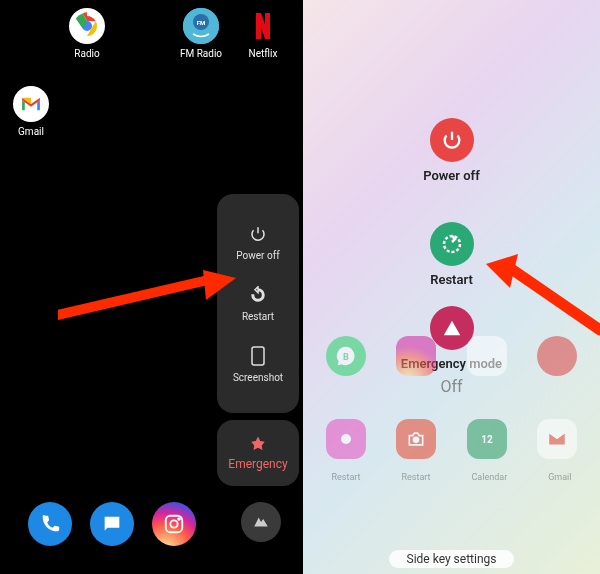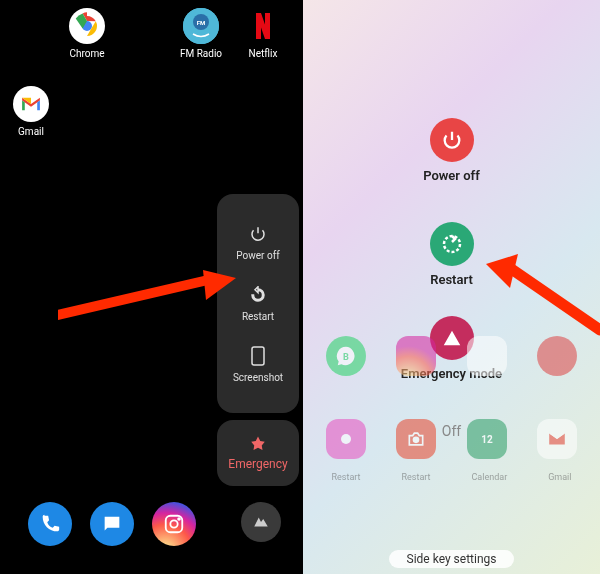--- a/index.html
+++ b/index.html
@@ -20,21 +20,21 @@
   .pmenu { position: absolute; top: 194px; right: 4px; width: 82px; background: #2b2b2b; border-radius: 16px; padding: 18px 0; display: flex; flex-direction: column; align-items: center; }
   .pmenu-item { display: flex; flex-direction: column; align-items: center; gap: 6px; padding: 12px 0; width: 100%; }
   .pmenu-item span { color: #e0e0e0; font-size: 10px; }
   .pmenu-ic { width: 20px; height: 20px; display: flex; align-items: center; justify-content: center; }
   .emerg-card { position: absolute; top: 420px; right: 4px; width: 82px; height: 66px; background: #2b2b2b; border-radius: 16px; display: flex; flex-direction: column; align-items: center; justify-content: center; gap: 4px; }
   .emerg-card span { color: #f06767; font-size: 12px; }
   
   .ropt { position: absolute; left: 0; right: 0; display: flex; flex-direction: column; align-items: center; gap: 6px; }
   .ropt .big { width: 44px; height: 44px; border-radius: 50%; display: flex; align-items: center; justify-content: center; }
   .ropt .lbl { color: #222; font-size: 13px; font-weight: 600; }
-  .ropt .sub { color: #888; font-size: 14px; margin-top: 36px; }
+  .ropt .sub { color: #888; font-size: 16px; }
   
   .rrow { position: absolute; left: 0; right: 0; display: flex; justify-content: space-around; padding: 0 8px; filter: blur(0.3px); opacity: 0.55; }
   .rrow .ric { width: 40px; height: 40px; border-radius: 12px; display: flex; align-items: center; justify-content: center; }
   .side-key { position: absolute; bottom: 6px; left: 50%; transform: translateX(-50%); background: rgba(255,255,255,0.85); padding: 2px 18px; border-radius: 18px; font-size: 12px; color: #333; }
   
   .arrow { position: absolute; pointer-events: none; }
 </style>
 </head>
 <body>
 
@@ -44,21 +44,21 @@
       <div class="ic" style="background:#fff">
         <svg width="30" height="30" viewBox="0 0 48 48">
             <circle cx="24" cy="24" r="22" fill="#fff"></circle>
             <path fill="#EA4335" d="M24 8c6 0 11.3 3.3 14 8.2L24 16l-7-12C19 2.7 21.5 2 24 2z"></path>
             <path fill="#4285F4" d="M24 16a8 8 0 110 16 8 8 0 010-16z"></path>
             <circle cx="24" cy="24" r="6" fill="#4285F4"></circle>
             <path fill="#FBBC05" d="M38 16.2A16 16 0 0124 40l7-12 7-11.8z"></path>
             <path fill="#34A853" d="M17 4l7 12-7 12L6 12A22 22 0 0117 4z"></path>
           </svg>
       </div>
-      <span>Chrome</span>
+      <span>Radio</span>
     </div>
     <div class="app" style="margin-left:52px">
       <div class="ic" style="background:#4fb8d8">
         <svg width="36" height="36" viewBox="0 0 36 36">
             <circle cx="18" cy="18" r="18" fill="#4fb8d8"></circle>
             <circle cx="18" cy="14" r="8" fill="#2a6fa8"></circle>
             <text x="18" y="17" font-size="6" fill="#fff" text-anchor="middle" font-weight="bold">FM</text>
             <path d="M10 26c5 3 11 3 16 0" stroke="#fff" stroke-width="1.5" fill="none"></path>
           </svg>
       </div>
@@ -167,21 +167,21 @@
   <div class="ropt" style="top:222px">
     <div class="big" style="background:#2aa876">
       <svg width="24" height="24" viewBox="0 0 24 24" fill="none" stroke="#fff" stroke-width="2.5" stroke-dasharray="3 2">
           <circle cx="12" cy="12" r="8"></circle>
           <path d="M12 4l3 3-3 3" stroke-dasharray="0" fill="none"></path>
         </svg>
     </div>
     <div class="lbl">Restart</div>
   </div>
 
-  <div class="ropt" style="top:316px">
+  <div class="ropt" style="top:306px">
     <div class="big" style="background:#c42d5e">
       <svg width="22" height="22" viewBox="0 0 24 24" fill="#fff">
           <path d="M3 20L12 4l9 16H3zm9-3h0v-1h0zm0-3v-4"></path>
         </svg>
     </div>
     <div class="lbl">Emergency mode</div>
     <div class="sub">Off</div>
   </div>
 
   <div class="rrow" style="top:336px">

